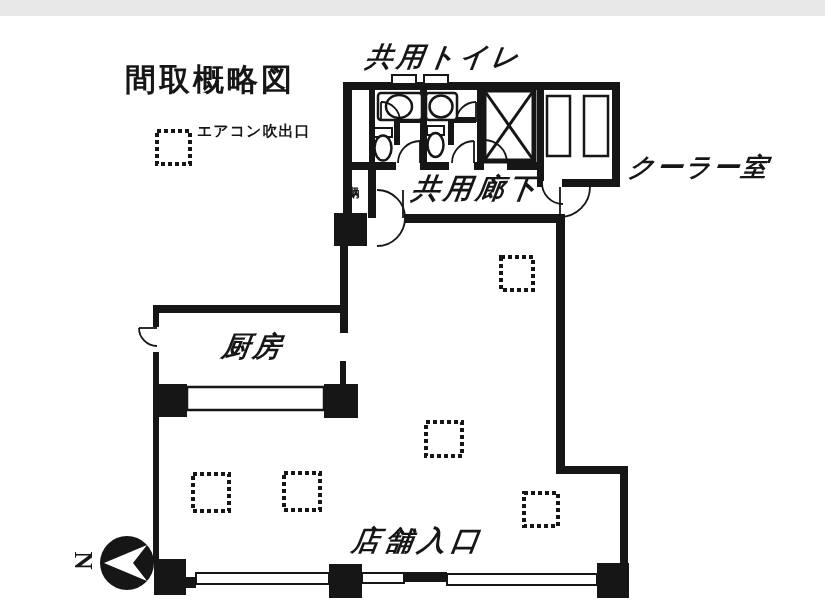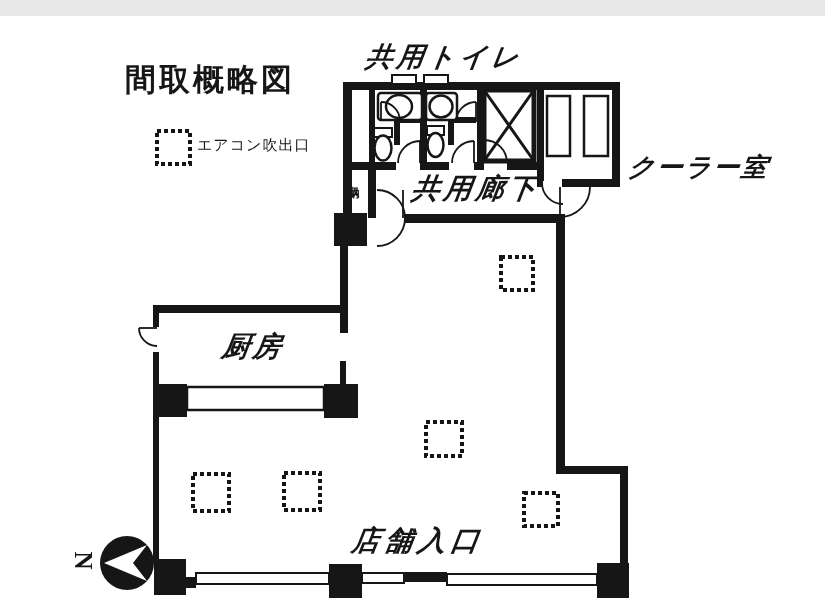--- a/index.html
+++ b/index.html
@@ -5,21 +5,21 @@
   html,body{margin:0;padding:0;background:#e8e8e8;}
   .page{
     position:relative;width:825px;height:606px;margin:16px auto;
     background:#ffffff;overflow:hidden;
     font-family:"Liberation Serif","DejaVu Serif",serif;
     color:#161616;
   }
   .plan-svg{position:absolute;left:0;top:0;}
   .lbl{position:absolute;white-space:nowrap;color:#161616;line-height:1;}
   .title{left:125px;top:48px;font-size:31px;font-weight:bold;letter-spacing:3px;}
-  .legend-label{left:197px;top:122px;font-size:15px;font-weight:normal;letter-spacing:1px;}
+  .legend-label{left:197px;top:108px;font-size:15px;font-weight:bold;letter-spacing:1px;}
   .room{font-weight:bold;font-style:italic;transform:skewX(-8deg);}
   .toilet-label{left:366px;top:28px;font-size:27px;letter-spacing:4px;}
   .cooler-label{left:628px;top:139px;font-size:26px;letter-spacing:2px;}
   .corridor-label{left:412px;top:159px;font-size:28px;letter-spacing:4px;}
   .storage-label{left:348px;top:161px;font-size:11px;font-weight:bold;
     writing-mode:vertical-rl;text-orientation:upright;letter-spacing:1px;}
   .kitchen-label{left:222px;top:317px;font-size:28px;letter-spacing:3px;}
   .entrance-label{left:352px;top:511px;font-size:28px;letter-spacing:5px;}
   .north-label{left:74px;top:532px;font-size:25px;font-weight:bold;transform:rotate(90deg);}
 </style>

